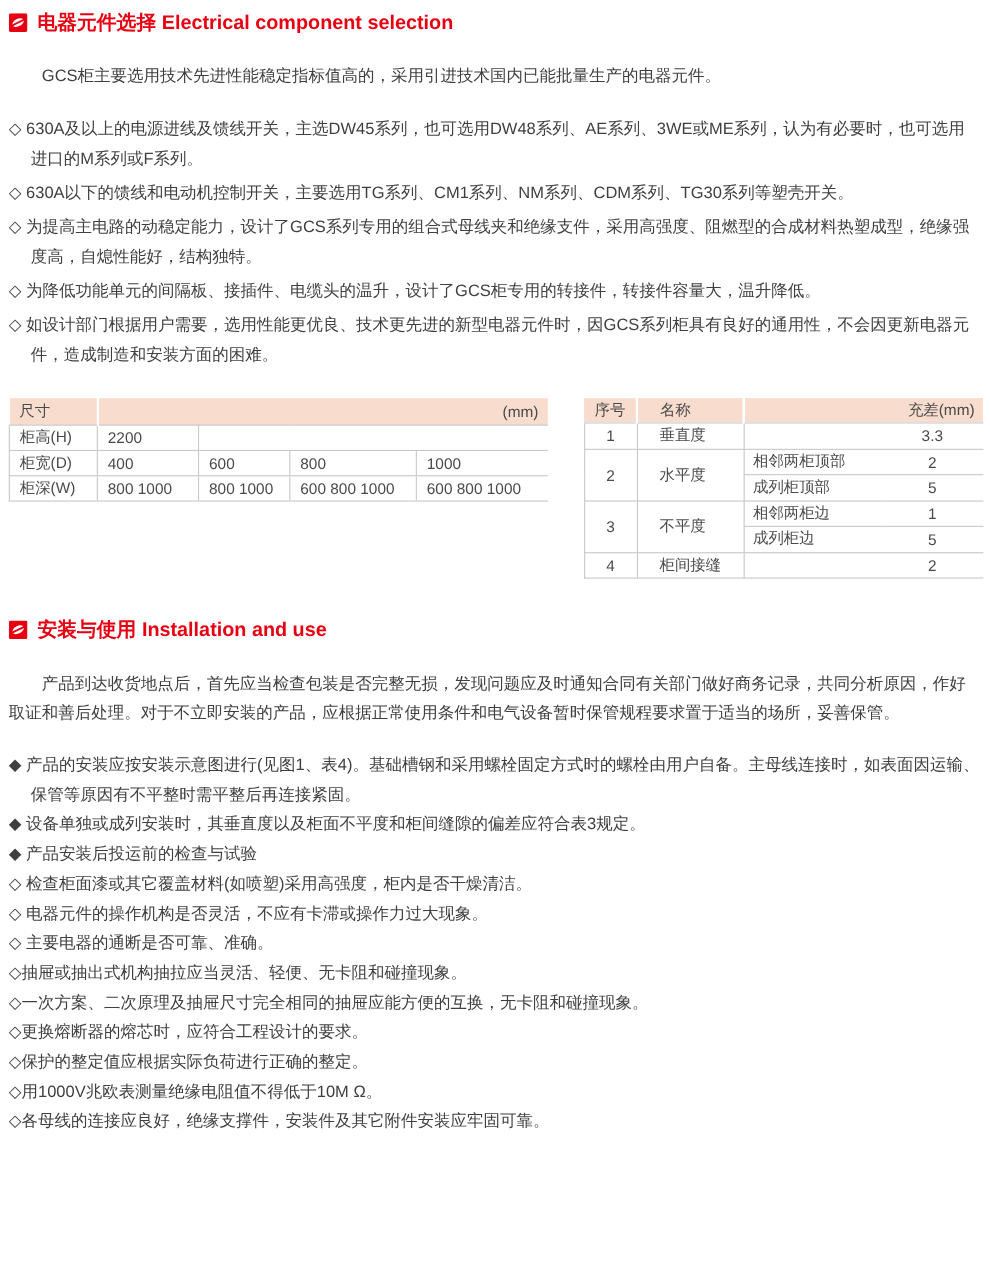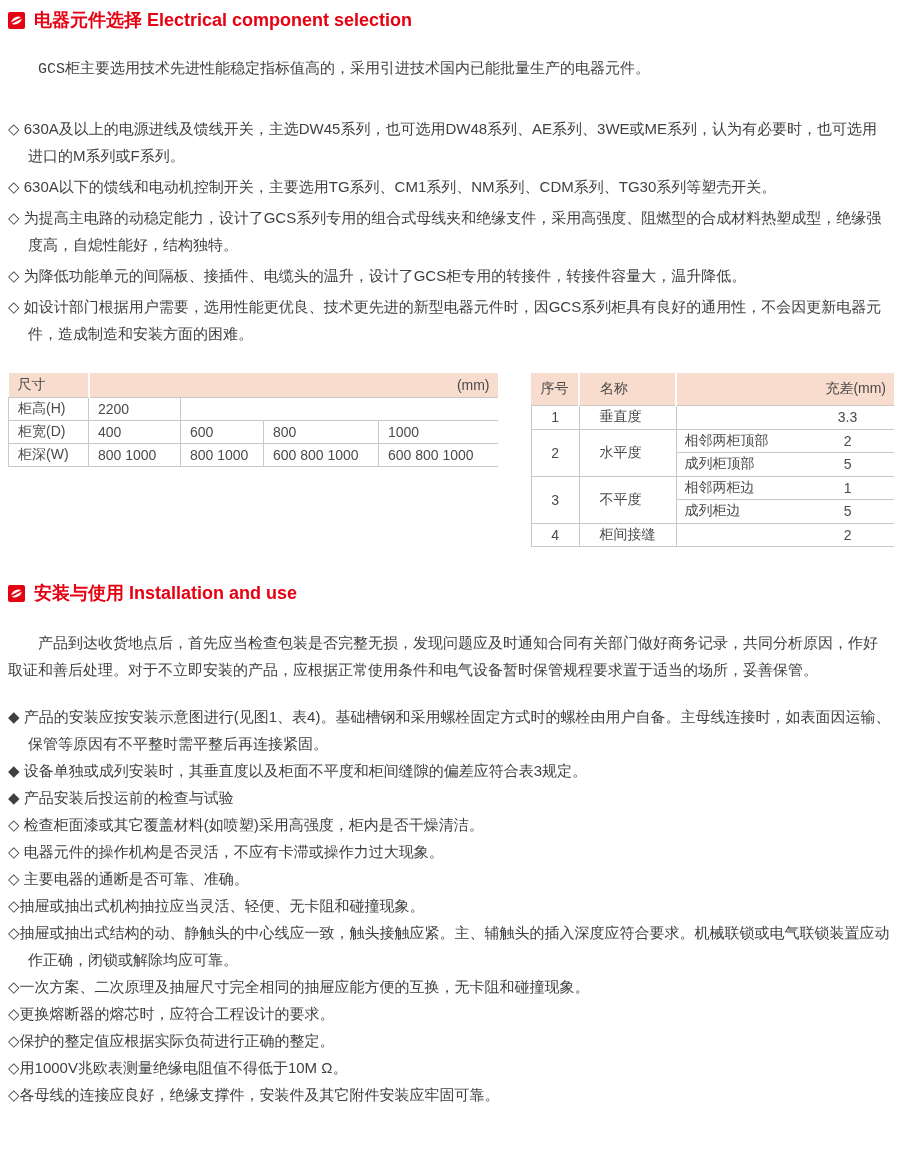--- a/index.html
+++ b/index.html
@@ -8,21 +8,21 @@
 
   
   .sec-head{display:flex;align-items:center;gap:9px;color:#e60012;font-size:18px;font-weight:bold;line-height:20px;}
   .sec-head .logo{flex:0 0 auto;display:block;}
   #head-1{margin:2px 0 26px 0;}
   #head-2{margin:21px 0 26px 0;}
   #head-3{margin:36px 0 26px 0;}
 
   
   .para{font-size:15px;line-height:27px;margin:0;text-indent:2em;}
-  #para-1{margin-bottom:32px;font-family:Liberation Mono, monospace;}
+  #para-1{margin-bottom:21px;}
   #para-2{margin-bottom:20px;}
 
   
   ul.dlist{list-style:none;margin:0;padding:0;font-size:15px;}
   ul.dlist li{line-height:27px;padding-left:20px;text-indent:-20px;}
   #list-1 li{margin-bottom:4px;}
   #list-2 li{margin-bottom:0;}
 
   
   .tables{display:flex;align-items:flex-start;margin-top:26px;}
@@ -32,21 +32,21 @@
   
   .size-table{width:489px;}
   .size-table td{height:22px;padding:0 0 0 9px;border-bottom:1px solid #c8c8c8;}
   .size-table thead td{background:#f8dccd;height:24px;border-bottom:1px solid #c8c8c8;}
   .size-table thead td.unit{border-left:2px solid #ffffff;text-align:right;padding-right:8px;}
   .size-table tbody td{border-left:1px solid #c8c8c8;}
 
   
   .tol-table{width:363px;margin-left:33px;}
   .tol-table td{height:22.5px;padding:0;border-bottom:1px solid #c8c8c8;}
-  .tol-table thead td{background:#f8dccd;height:32px;}
+  .tol-table thead td{background:#f8dccd;height:22px;}
   .tol-table thead td.c{text-align:center;}
   .tol-table thead td.n{border-left:2px solid #ffffff;padding-left:20px;}
   .tol-table thead td.unit{border-left:2px solid #ffffff;text-align:right;padding-right:8px;}
   .tol-table td.no{text-align:center;border-left:1px solid #c8c8c8;border-right:1px solid #c8c8c8;}
   .tol-table td.nm{padding-left:20px;border-right:1px solid #c8c8c8;}
   .tol-table td.sub{padding-left:8px;}
   .tol-table td.val{text-align:center;}
 </style>
 </head>
 <body>
@@ -176,21 +176,20 @@
   <p class="para" id="para-2">产品到达收货地点后，首先应当检查包装是否完整无损，发现问题应及时通知合同有关部门做好商务记录，共同分析原因，作好取证和善后处理。对于不立即安装的产品，应根据正常使用条件和电气设备暂时保管规程要求置于适当的场所，妥善保管。</p>
 
   <ul class="dlist" id="list-2">
     <li>◆ 产品的安装应按安装示意图进行(见图1、表4)。基础槽钢和采用螺栓固定方式时的螺栓由用户自备。主母线连接时，如表面因运输、保管等原因有不平整时需平整后再连接紧固。</li>
     <li>◆ 设备单独或成列安装时，其垂直度以及柜面不平度和柜间缝隙的偏差应符合表3规定。</li>
     <li>◆ 产品安装后投运前的检查与试验</li>
     <li>◇ 检查柜面漆或其它覆盖材料(如喷塑)采用高强度，柜内是否干燥清洁。</li>
     <li>◇ 电器元件的操作机构是否灵活，不应有卡滞或操作力过大现象。</li>
     <li>◇ 主要电器的通断是否可靠、准确。</li>
     <li>◇抽屉或抽出式机构抽拉应当灵活、轻便、无卡阻和碰撞现象。</li>
-    <li>◇抽屉或抽出式结构的动、静触头的中心线应一致，触头接触应紧。主、辅触头的插入深度应符合要求。机械联锁或电气联锁装置应动作正确，闭锁或解除均应可靠。</li>
     <li>◇一次方案、二次原理及抽屉尺寸完全相同的抽屉应能方便的互换，无卡阻和碰撞现象。</li>
     <li>◇更换熔断器的熔芯时，应符合工程设计的要求。</li>
     <li>◇保护的整定值应根据实际负荷进行正确的整定。</li>
     <li>◇用1000V兆欧表测量绝缘电阻值不得低于10M Ω。</li>
     <li>◇各母线的连接应良好，绝缘支撑件，安装件及其它附件安装应牢固可靠。</li>
   </ul>
 
 </div>
 
 </body></html>

